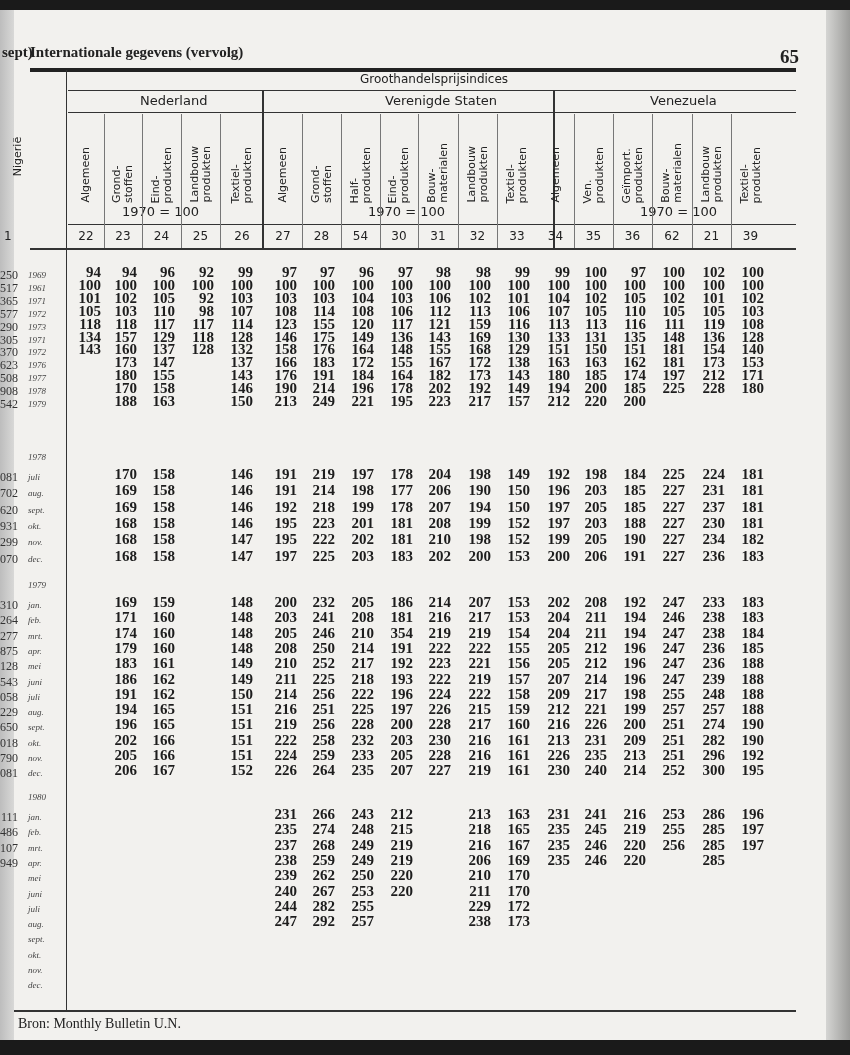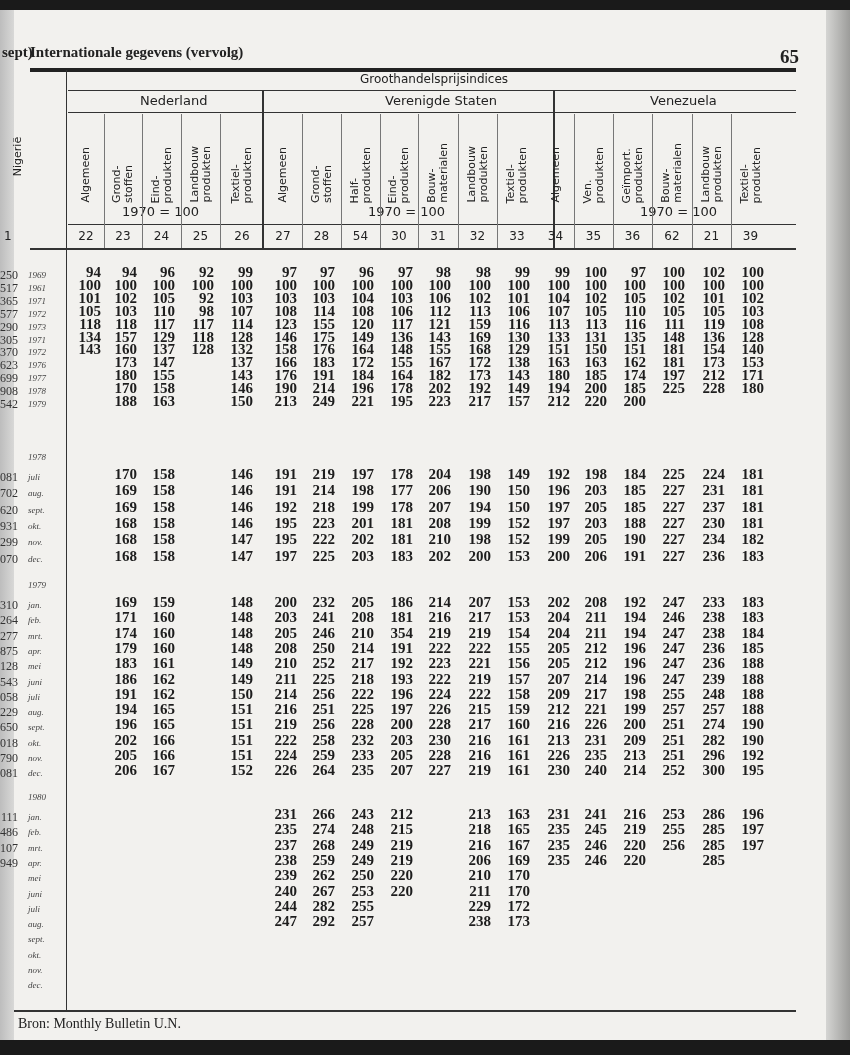--- a/index.html
+++ b/index.html
@@ -313,21 +313,21 @@
 <div class="cell" style="left: 421px; top: 354.3px;">167</div>
 <div class="cell" style="left: 461px; top: 354.3px;">172</div>
 <div class="cell" style="left: 500px; top: 354.3px;">138</div>
 <div class="cell" style="left: 540px; top: 354.3px;">163</div>
 <div class="cell" style="left: 577px; top: 354.3px;">163</div>
 <div class="cell" style="left: 616px; top: 354.3px;">162</div>
 <div class="cell" style="left: 655px; top: 354.3px;">181</div>
 <div class="cell" style="left: 695px; top: 354.3px;">173</div>
 <div class="cell" style="left: 734px; top: 354.3px;">153</div>
 <div class="rowlabel" style="top: 373.2px;">1977</div>
-<div class="leftnum" style="top: 371.2px;">699</div>
+<div class="leftnum" style="top: 371.2px;">508</div>
 <div class="cell" style="left: 107px; top: 367.2px;">180</div>
 <div class="cell" style="left: 145px; top: 367.2px;">155</div>
 <div class="cell" style="left: 223px; top: 367.2px;">143</div>
 <div class="cell" style="left: 267px; top: 367.2px;">176</div>
 <div class="cell" style="left: 305px; top: 367.2px;">191</div>
 <div class="cell" style="left: 344px; top: 367.2px;">184</div>
 <div class="cell" style="left: 383px; top: 367.2px;">164</div>
 <div class="cell" style="left: 421px; top: 367.2px;">182</div>
 <div class="cell" style="left: 461px; top: 367.2px;">173</div>
 <div class="cell" style="left: 500px; top: 367.2px;">143</div>

